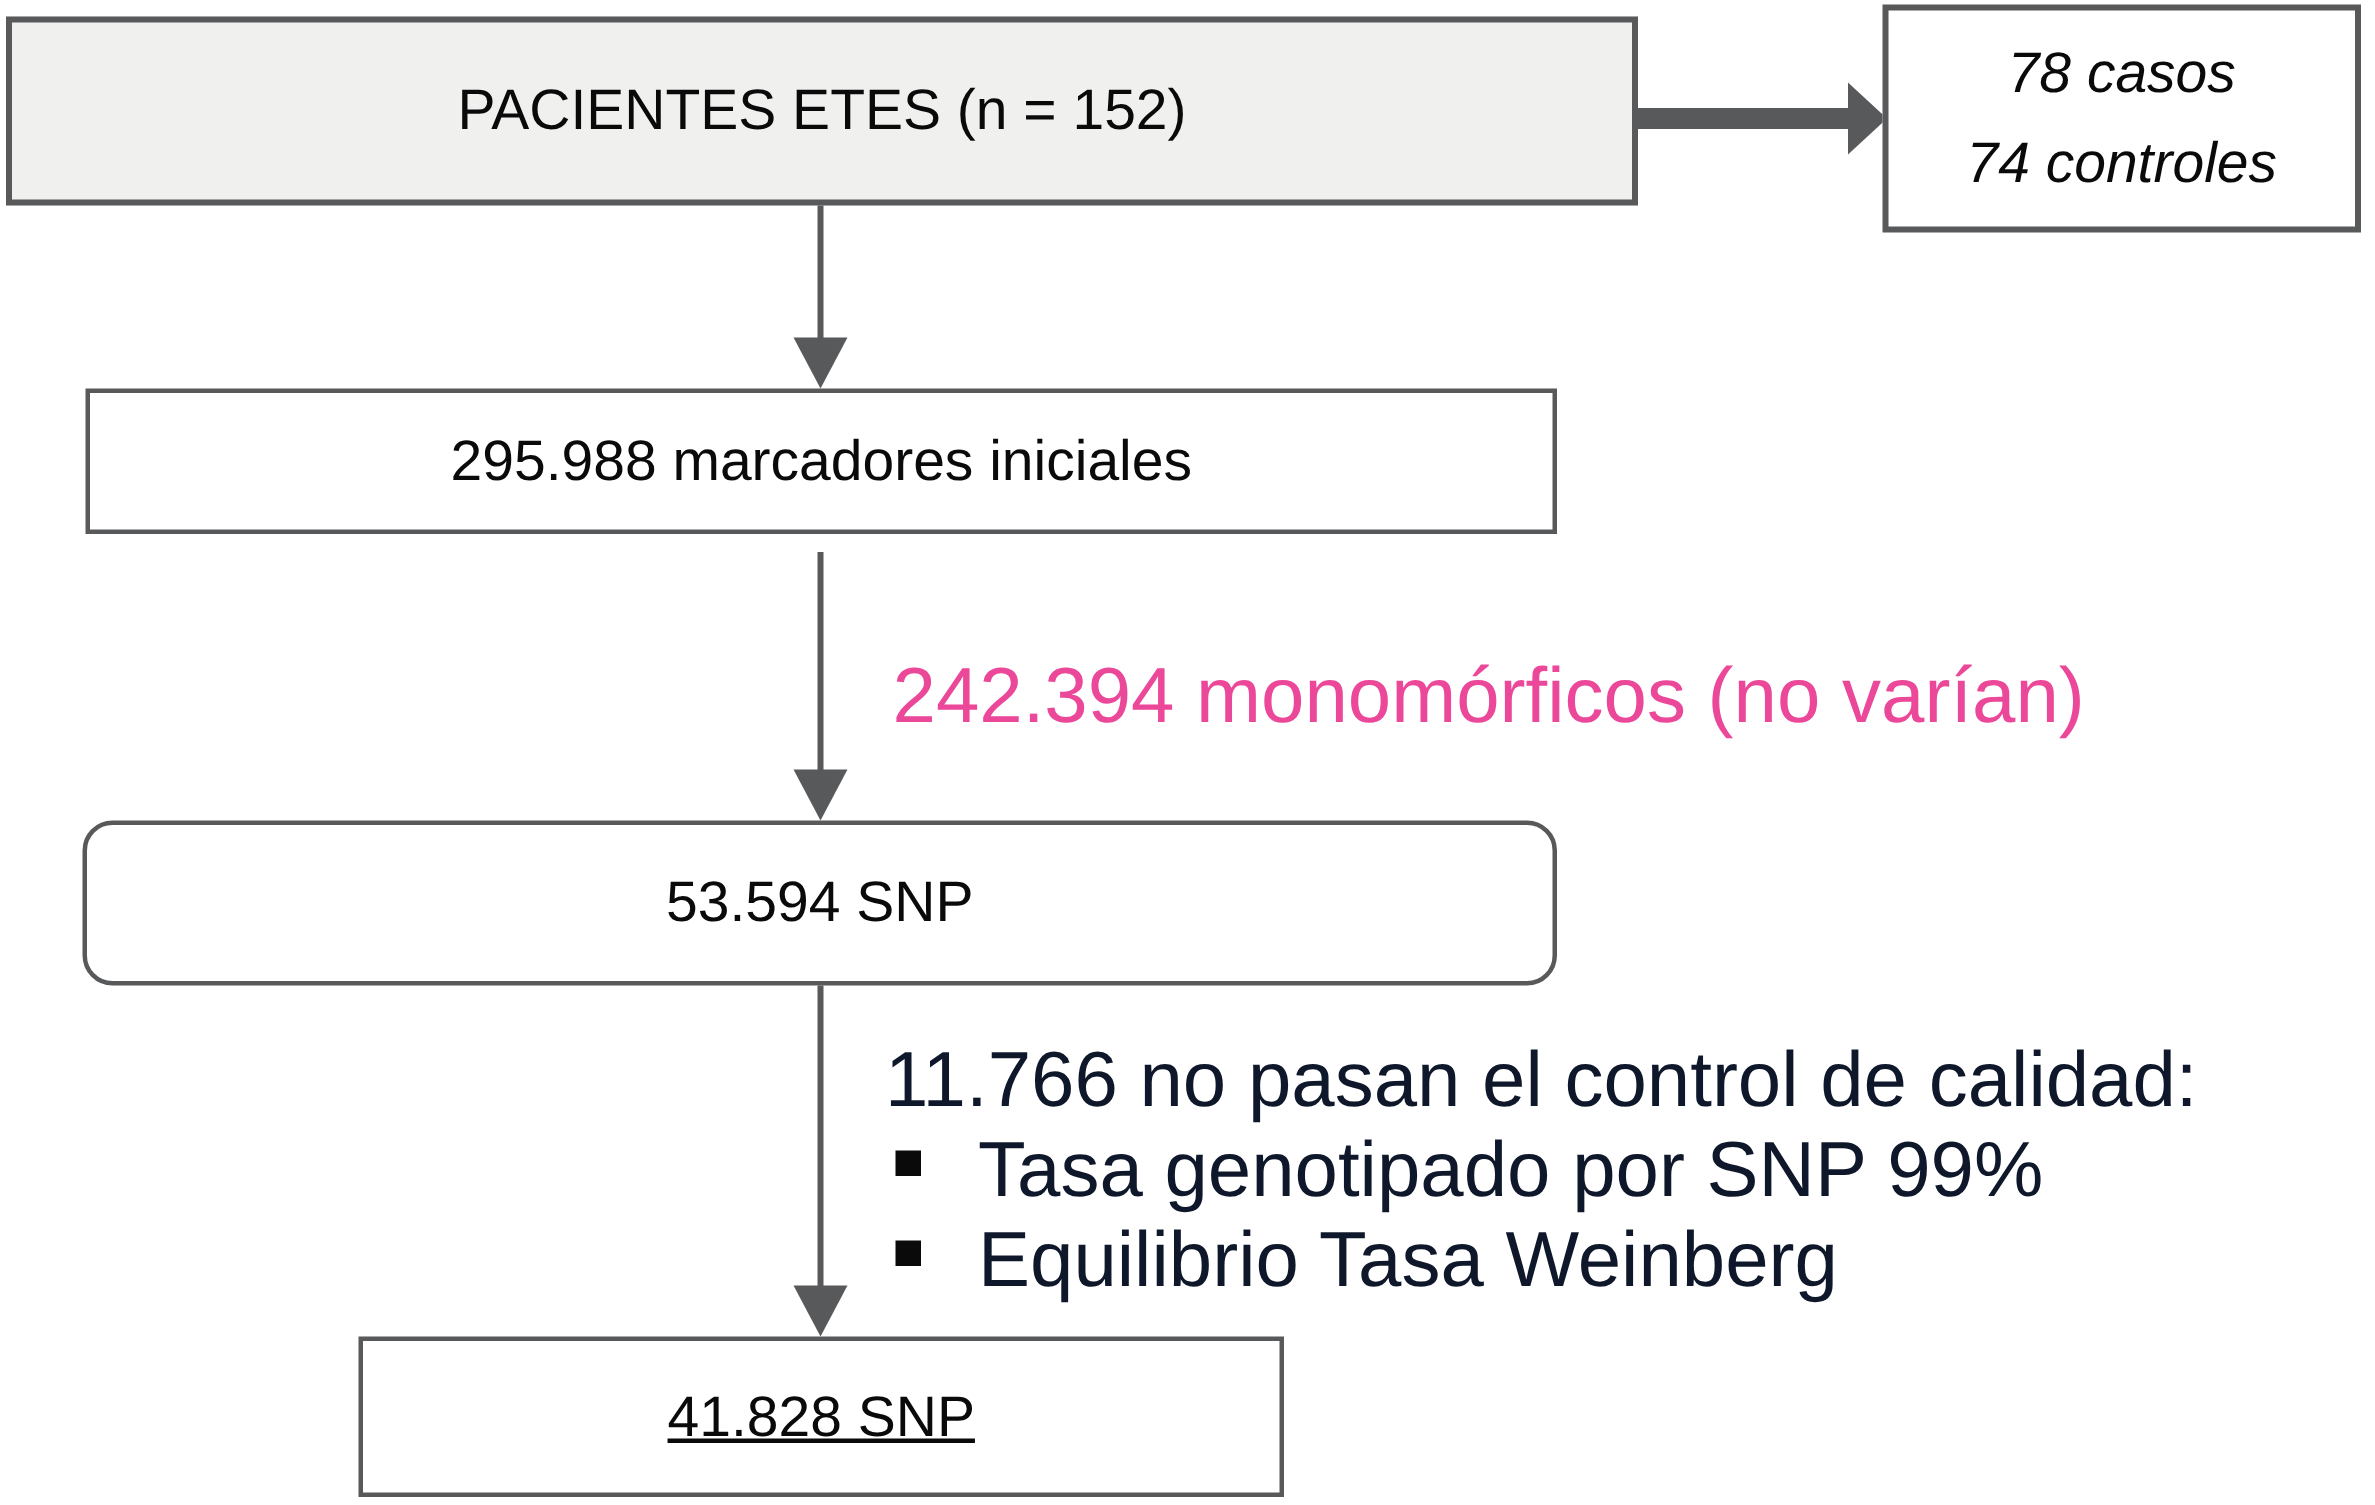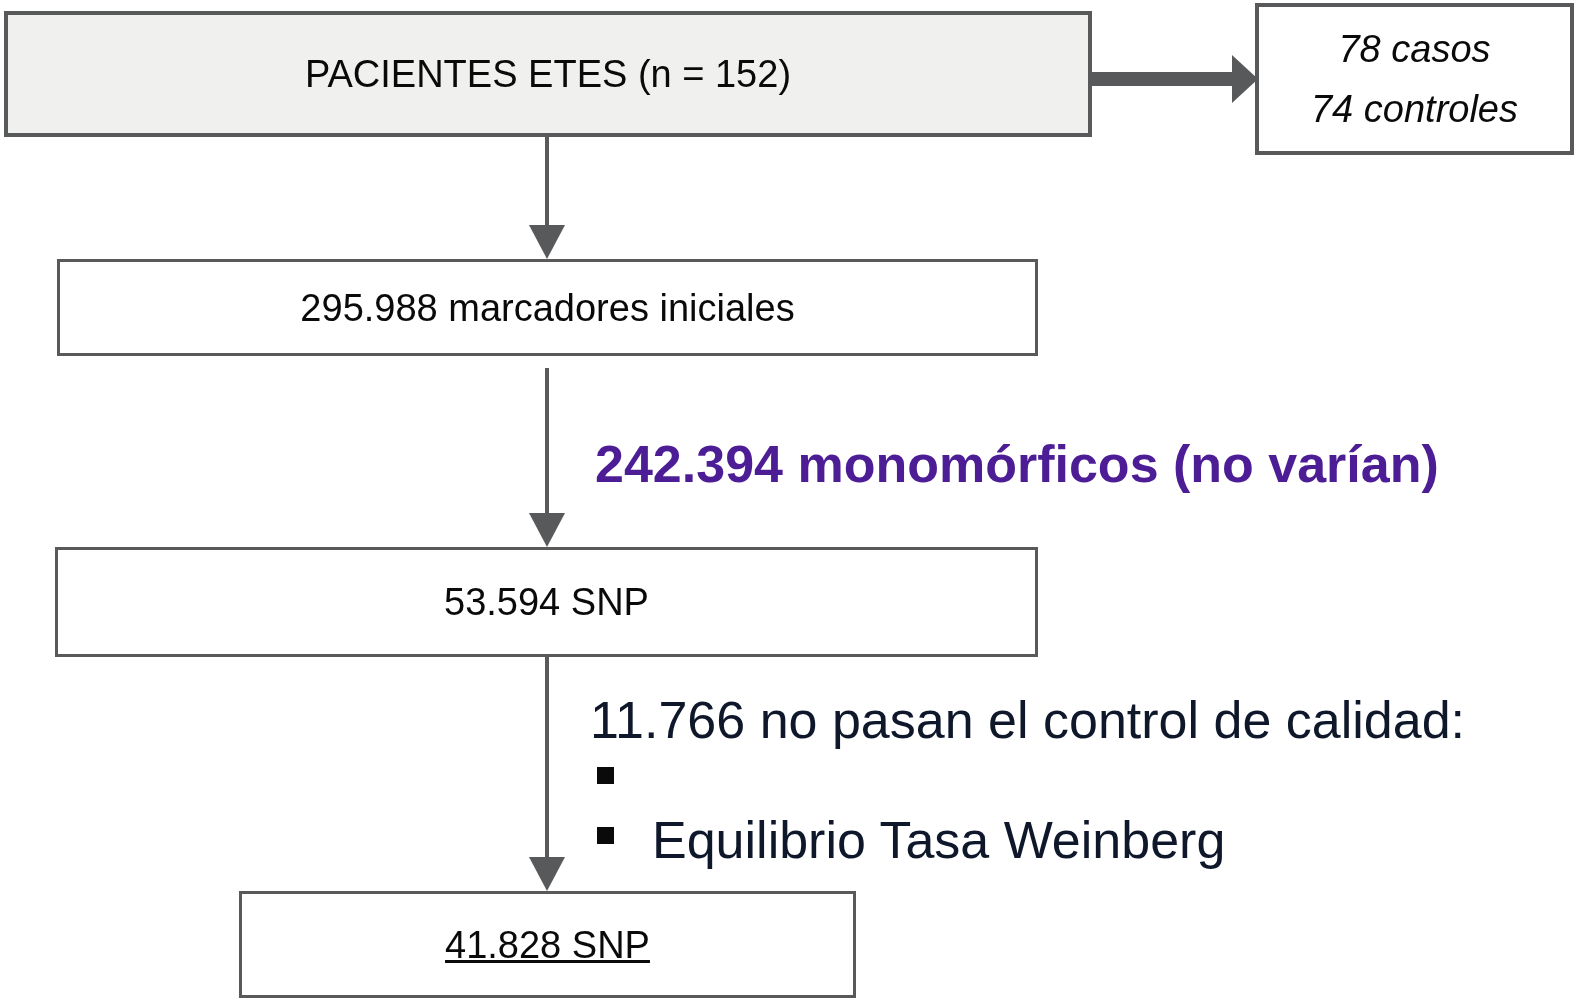--- a/index.html
+++ b/index.html
@@ -29,21 +29,21 @@
     line-height: 60px;
     color: #0a0a0a;
   }
   .box.shaded {
     background: #f0f0ef;
     border-width: 4px;
   }
   #top-box      { left: 4px;    top: 11px;  width: 1088px; height: 126px; }
   #side-box     { left: 1255px; top: 3px;   width: 319px;  height: 152px; border-width: 4px; font-style: italic; }
   #markers-box  { left: 57px;   top: 259px; width: 981px;  height: 97px; }
-  #snp1-box     { left: 55px;   top: 547px; width: 983px;  height: 110px; }
+  #snp1-box     { left: 55px;   top: 547px; width: 983px;  height: 110px; border-radius: 20px; }
   #snp2-box     { left: 239px;  top: 891px; width: 617px;  height: 107px; text-decoration: underline; }
 
   
   .vline {
     position: absolute;
     width: 4px;
     background: #58595b;
   }
   #vline-1 { left: 545px; top: 137px; height: 91px;  }
   #vline-2 { left: 545px; top: 368px; height: 148px; }
@@ -77,22 +77,21 @@
     border-bottom: 24px solid transparent;
     border-left: 26px solid #58595b;
   }
 
   
   .edge-label {
     position: absolute;
     font-size: 52px;
     line-height: 52px;
     white-space: nowrap;
-    color: #4c1d95;
-    font-weight: bold;
+    color: #ec4899;
   }
   #edge-monomorphic { left: 595px; top: 438px; }
 
   #edge-qc {
     position: absolute;
     left: 590px; top: 690px;
     font-size: 52px;
     line-height: 60px;
     white-space: nowrap;
     color: #0f172a;
@@ -147,20 +146,21 @@
   <div class="box" id="snp1-box">
     <span>53.594 SNP</span>
   </div>
 
   <div class="vline" id="vline-3"></div>
   <div class="head-down" id="head-3"></div>
   <div id="edge-qc">
     <div>11.766 no pasan el control de calidad:</div>
     <div class="qc-bullet-row">
       <span class="bullet-square"></span>
+      <span>Tasa genotipado por SNP 99%</span>
     </div>
     <div class="qc-bullet-row">
       <span class="bullet-square"></span>
       <span>Equilibrio Tasa Weinberg</span>
     </div>
   </div>
 
   <div class="box" id="snp2-box">
     <span>41.828 SNP</span>
   </div>

